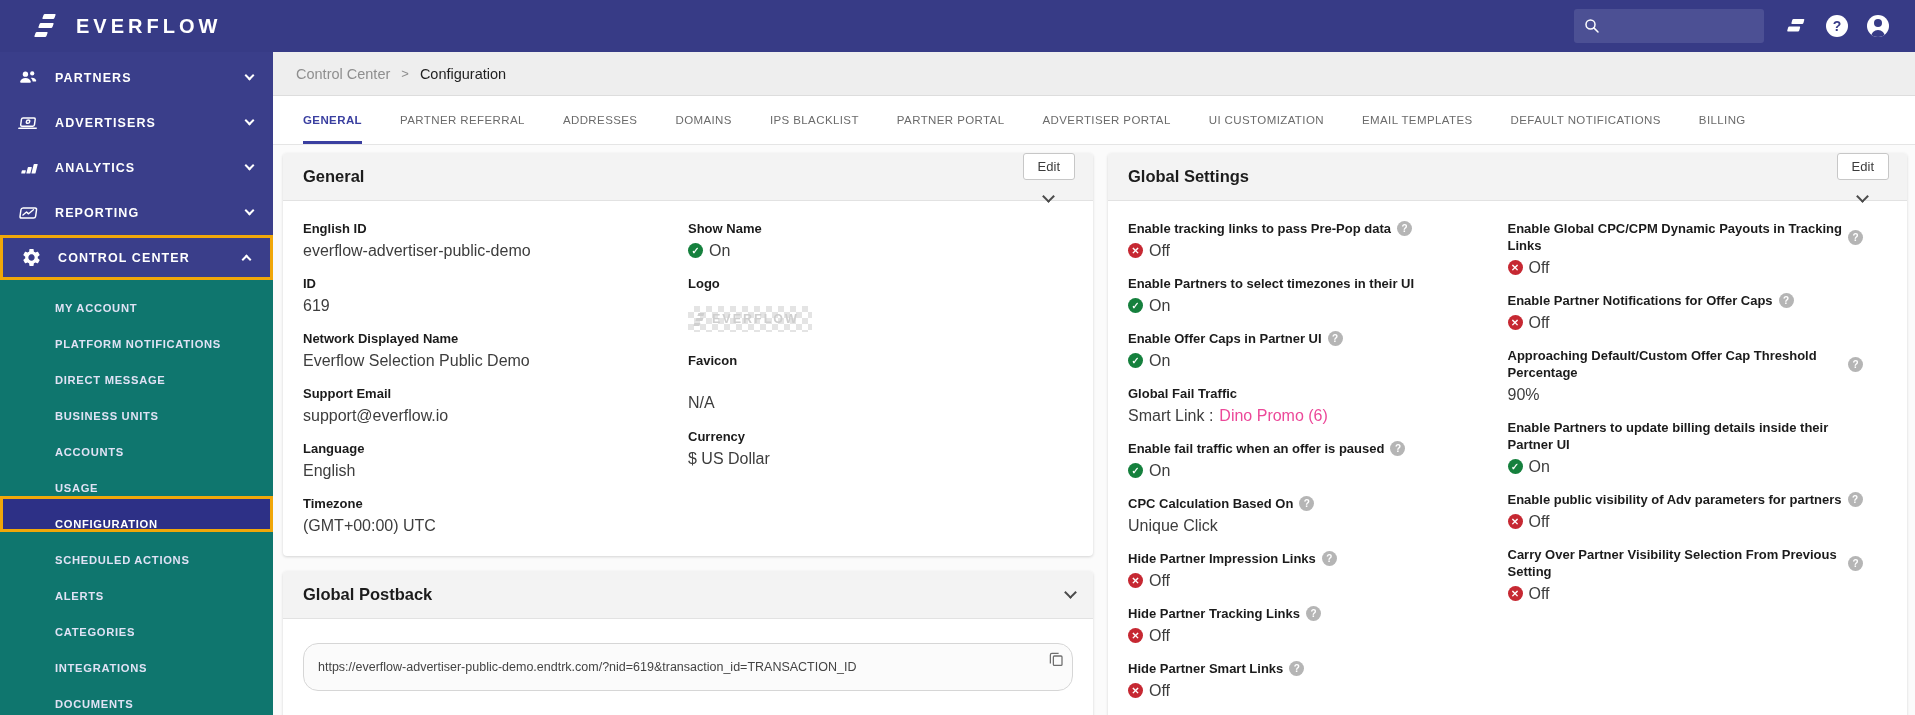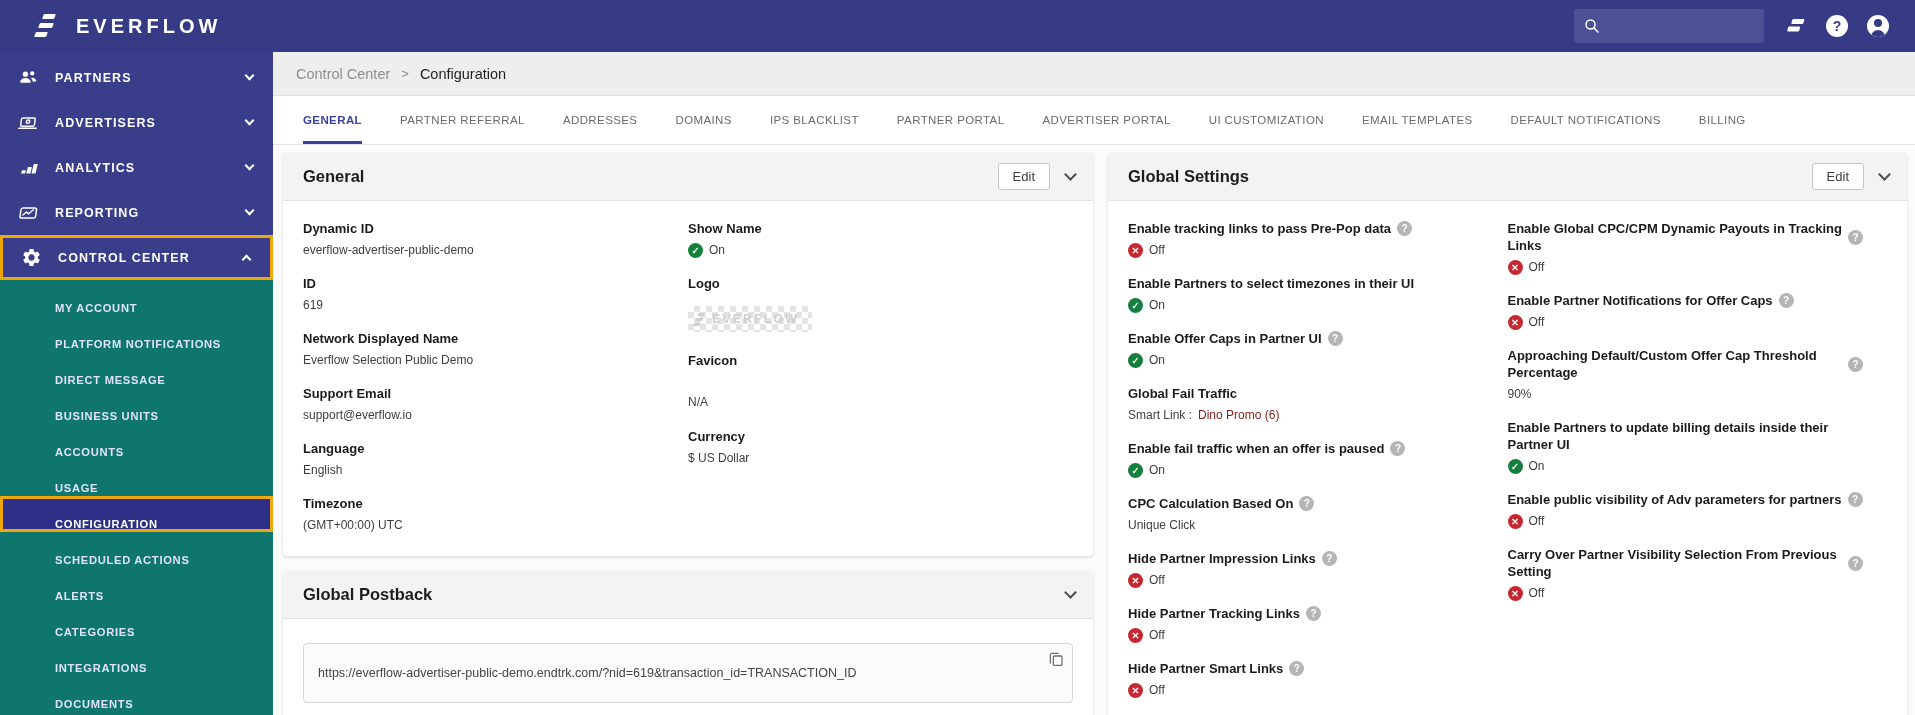--- a/index.html
+++ b/index.html
@@ -64,60 +64,60 @@
 
   .content { display:flex; gap:15px; padding:8px 8px 0 10px; align-items:flex-start; }
   .col-left { width:810px; flex:0 0 810px; }
   .col-right { flex:1; }
 
   .panel { background:#fff; border-radius:4px; box-shadow:0 1px 3px rgba(0,0,0,.16);
     margin-bottom:15px; overflow:hidden; }
   .panel-header { height:48px; background:#f3f3f3; border-bottom:1px solid #e2e2e2;
     display:flex; align-items:center; padding:0 18px 0 20px; }
   .panel-title { font-size:16.5px; font-weight:bold; color:#1c1c1c; }
-  .panel-actions { margin-left:auto; display:flex; align-items:center; gap:16px; }
+  .panel-actions { margin-left:auto; display:flex; align-items:center; gap:16px;flex-direction:column; }
   .edit-btn { background:#fff; border:1px solid #c7c7c7; border-radius:3px;
     font-size:13px; color:#3c3c3c; padding:5px 14px; cursor:pointer;
     font-family:"Liberation Sans",sans-serif; }
   .hchev { width:9px; height:9px; border-right:2px solid #4a4a4a; border-bottom:2px solid #4a4a4a;
     transform:rotate(45deg); display:inline-block; margin-top:-4px; cursor:pointer; }
 
   .fields { display:flex; padding:19px 20px 6px; }
   .fcol { width:50%; padding-right:24px; }
   .field { margin-bottom:15px; }
   .flabel-row { display:flex; align-items:center; gap:6px; }
   .flabel { font-size:13px; font-weight:bold; color:#1b1b1b; line-height:17px; }
   .help { width:15px; height:15px; border-radius:50%; background:#b5b5b5; color:#fff;
     font-size:10px; font-weight:bold; display:inline-flex; align-items:center;
     justify-content:center; cursor:pointer; flex:0 0 15px; }
   .help::after { content:"?"; }
-  .fvalue { font-size:12px; color:#3d3d3d; line-height:19px; margin-top:4px;
+  .fvalue { font-size:16px; color:#3d3d3d; line-height:19px; margin-top:4px;
     display:flex; align-items:center; gap:6px; }
   .si { width:15px; height:15px; border-radius:50%; color:#fff;
     display:inline-flex; align-items:center; justify-content:center;
     font-size:9.5px; font-weight:bold; flex:0 0 15px; }
   .si.on  { background:#15803d; } .si.on::after  { content:"✓"; }
   .si.off { background:#c62832; } .si.off::after { content:"✕"; }
-  .link { color:#7f1d1d; cursor:pointer; }
+  .link { color:#ec4899; cursor:pointer; }
   .gap-lg { margin-top:24px; margin-bottom:16px; }
 
   .logo-chip { margin:14px 0 20px; width:124px; height:26px;
     background:conic-gradient(#e4e4e4 0 25%, #fff 0 50%, #e4e4e4 0 75%, #fff 0) 0 0/12px 12px;
     display:flex; align-items:center; gap:5px; padding-left:6px; }
   .logo-chip .wm-bolt i { background:#cfcfcf; }
   .wm-bolt { position:relative; width:13px; height:13px; display:inline-block; }
   .wm-bolt i { position:absolute; height:2.5px; transform:skewX(-20deg); }
   .wm-bolt i:nth-child(1){ top:0;   left:4px; width:6px; }
   .wm-bolt i:nth-child(2){ top:5px; left:2px; width:7px; }
   .wm-bolt i:nth-child(3){ top:10px;left:0;   width:6px; }
   .wm-text { color:#cfcfcf; font-weight:bold; font-size:12.5px; letter-spacing:2px; }
 
   .pb-body { padding:24px 20px 30px; }
-  .url-box { position:relative; border:1px solid #d6d6d6; background:#fbfbfb; border-radius:4px;
-    height:60px; display:flex; align-items:center; padding:0 40px 0 14px; }
+  .url-box { position:relative; border:1px solid #d6d6d6; background:#fbfbfb; border-radius:15px;
+    height:48px; display:flex; align-items:center; padding:0 40px 0 14px; }
   .url-text { font-size:12.5px; color:#444; }
   .copy-btn { position:absolute; top:6px; right:7px; cursor:pointer; width:18px; height:18px; }
 
   svg.outline { fill:none; stroke:#fff; stroke-width:1.6; stroke-linecap:round; stroke-linejoin:round; }
   svg.filled  { fill:#fff; }
 </style>
 </head>
 <body>
 
 <header class="topbar">
@@ -280,21 +280,21 @@
           <span class="panel-title">General</span>
           <span class="panel-actions">
             <button class="edit-btn">Edit</button>
             <span class="hchev"></span>
           </span>
         </div>
         <div class="fields">
           <div class="fcol">
             <div class="field">
               <div class="flabel-row">
-                  <span class="flabel">Dynamic ID</span>
+                  <span class="flabel">English ID</span>
                 </div>
               <div class="fvalue">everflow-advertiser-public-demo</div>
             </div>
             <div class="field">
               <div class="flabel-row">
                   <span class="flabel">ID</span>
                 </div>
               <div class="fvalue">619</div>
             </div>
             <div class="field">

